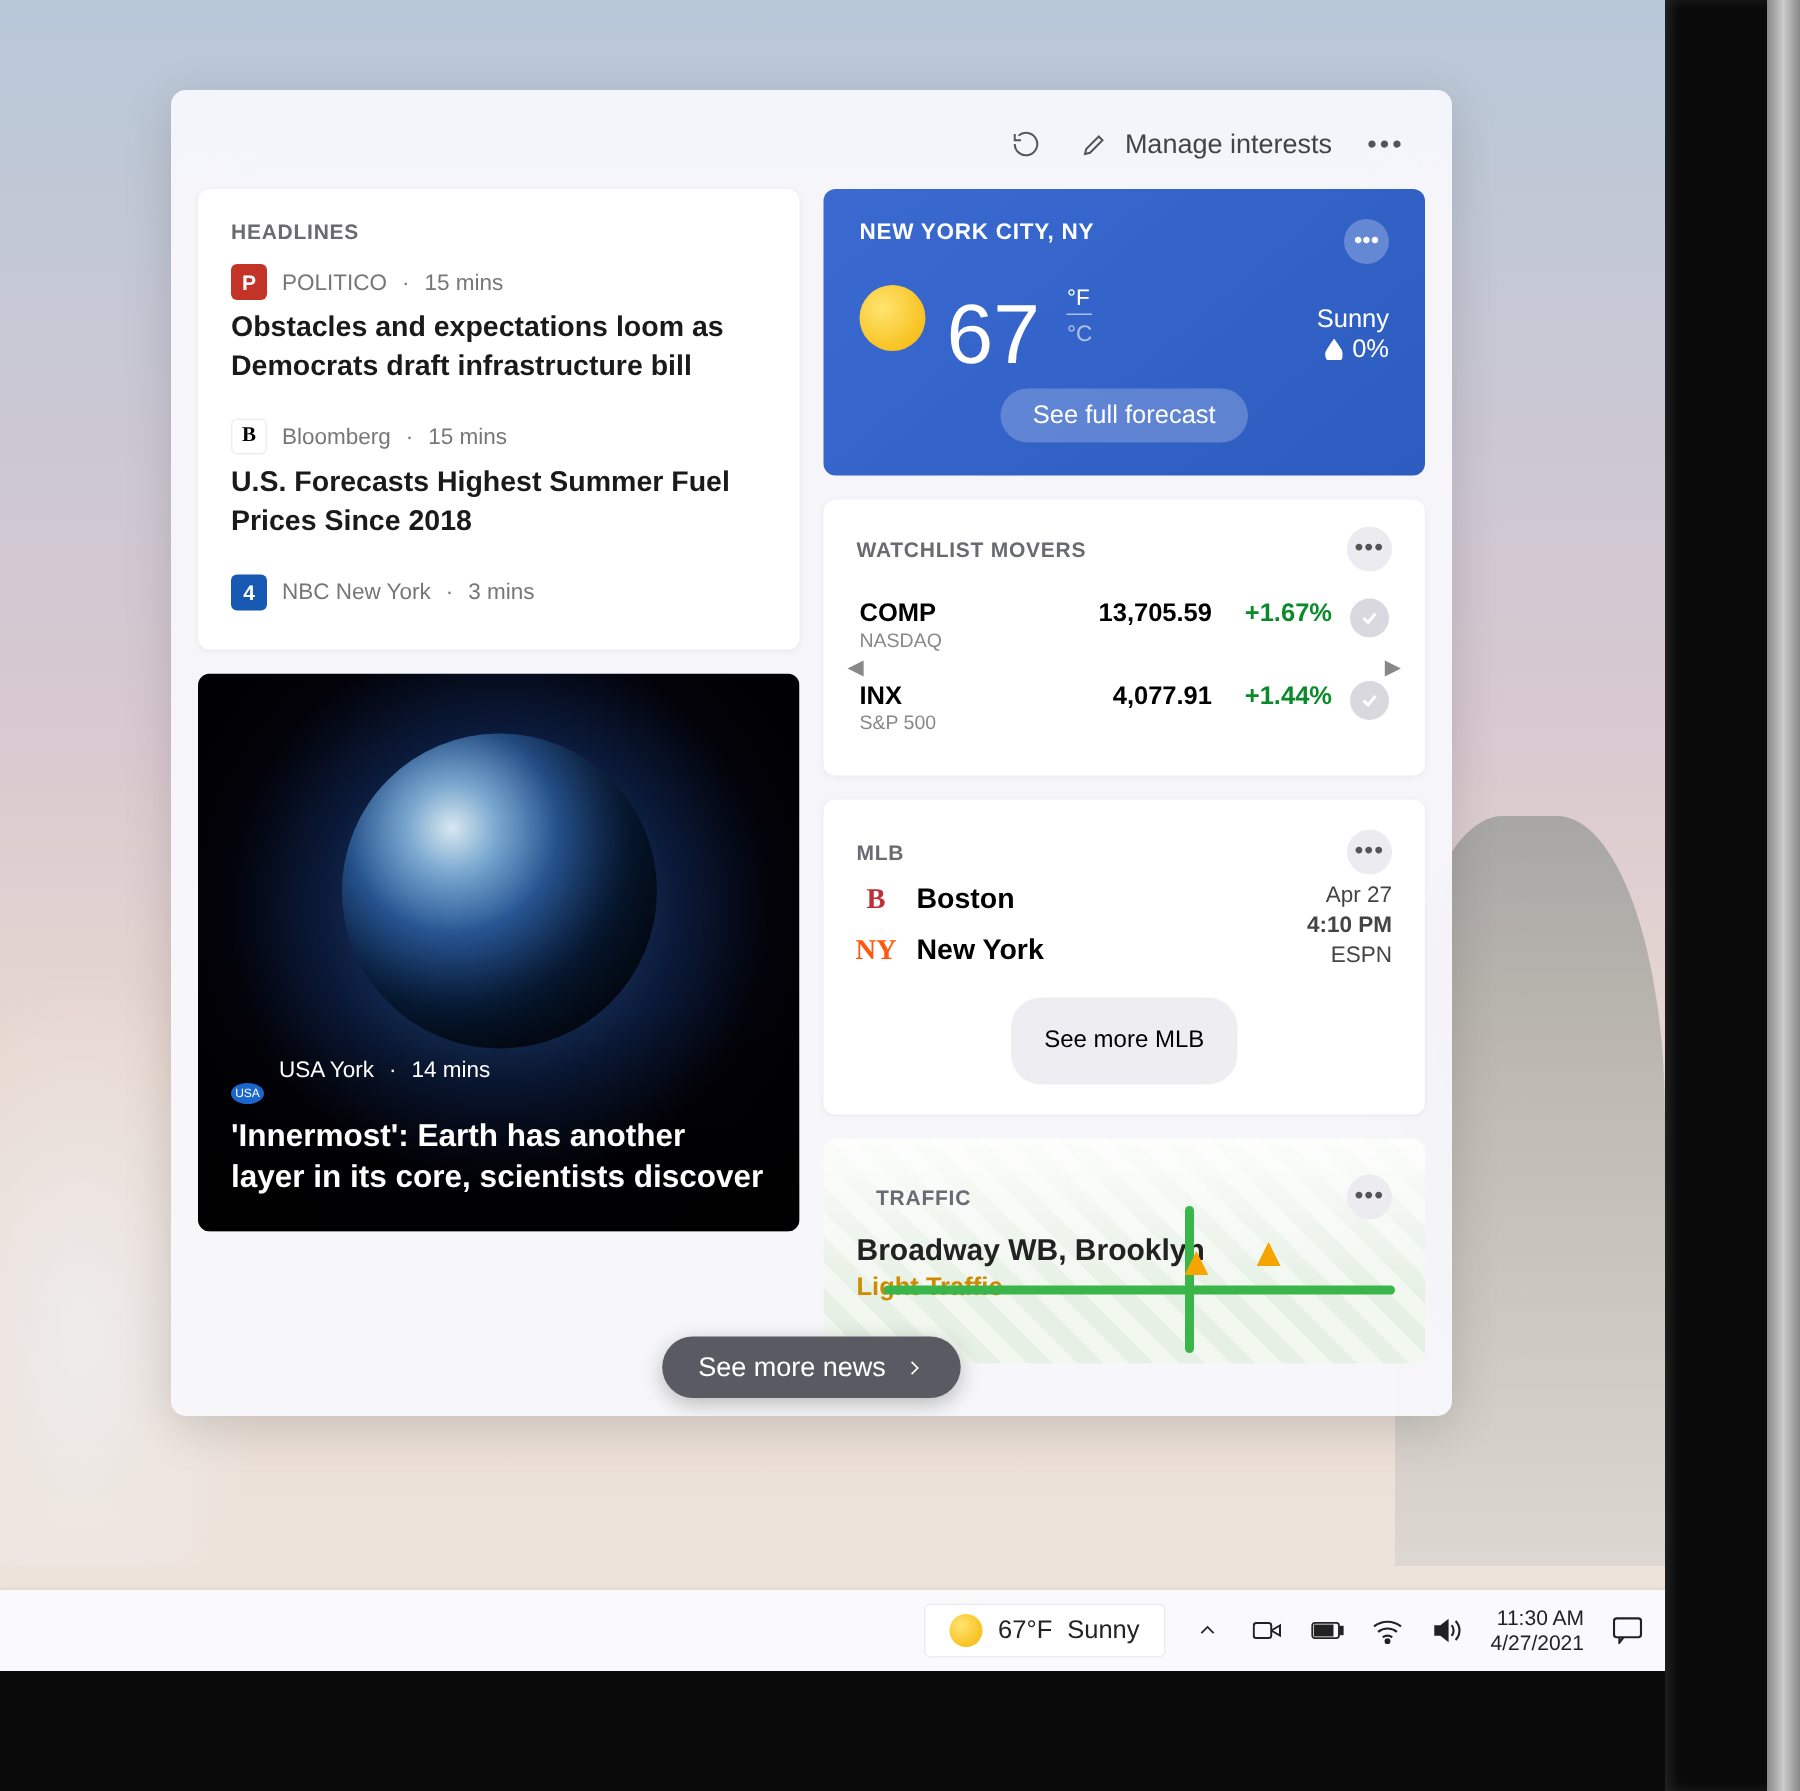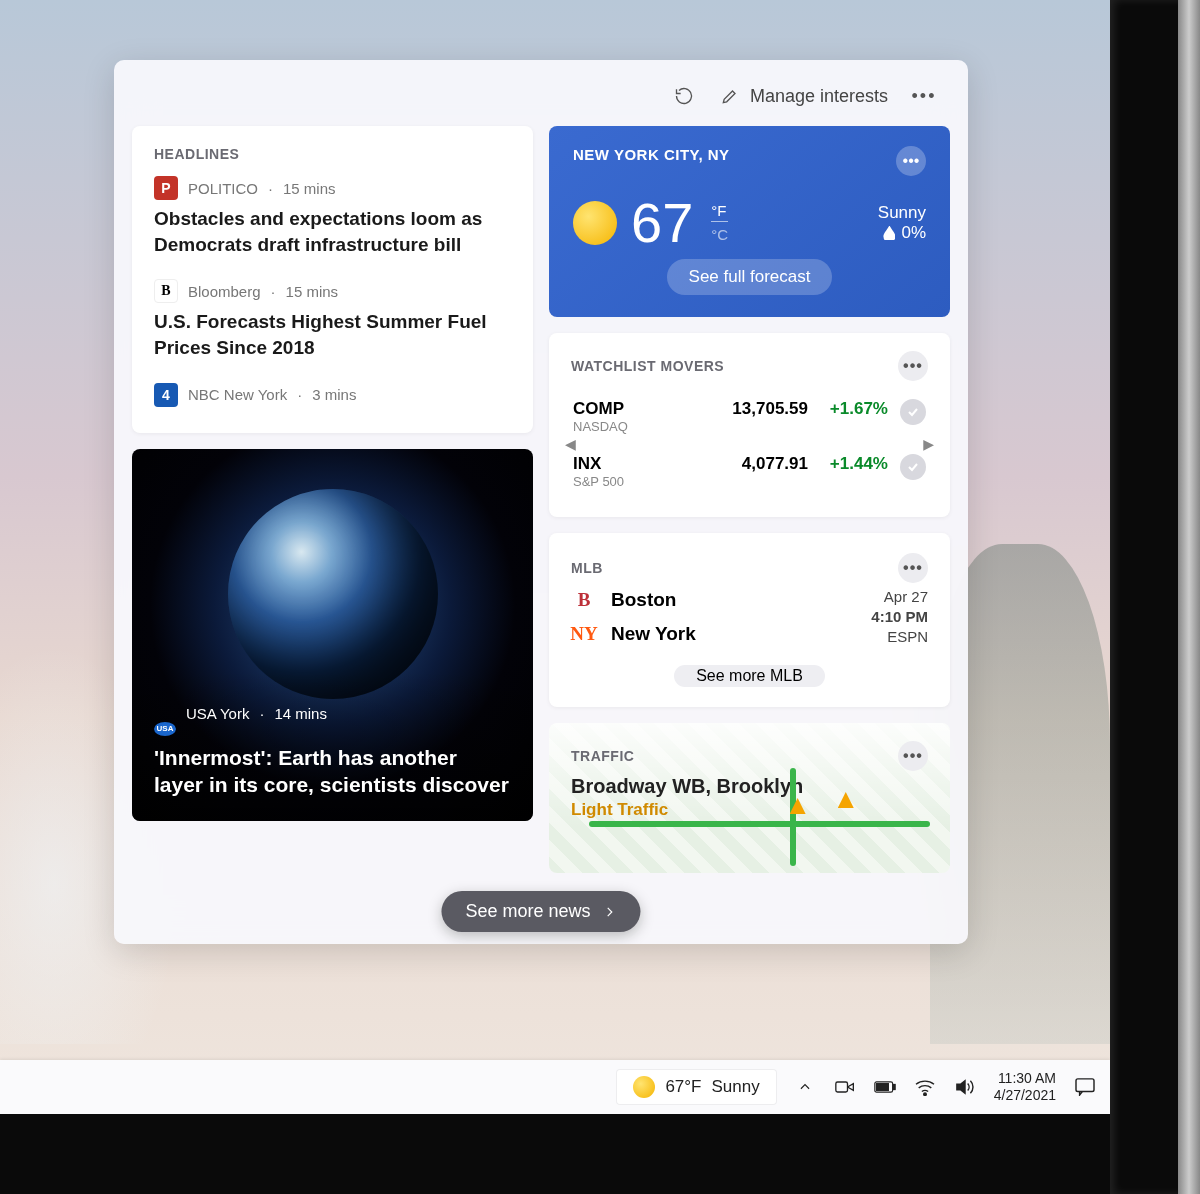--- a/index.html
+++ b/index.html
@@ -46,30 +46,30 @@
 
   
   .hero { position:relative; border-radius:8px; overflow:hidden; height:372px; background:#000;}
   .hero-img { width:100%; height:100%; background: radial-gradient(circle at 50% 42%, #2a4a7a 0%, #1a3560 22%, #0b1a3a 40%, #020208 62%, #000 100%);}
   .earth { position:absolute; top:40px; left:50%; transform:translateX(-50%); width:210px; height:210px; border-radius:50%;
     background: radial-gradient(circle at 35% 30%, #d8e8f0 0%, #7aa8d0 15%, #2a5a9a 35%, #0c2a55 60%, #030a1a 100%);
     box-shadow: inset -30px -30px 60px rgba(0,0,0,0.7);}
   .hero-overlay { position:absolute; left:0; right:0; bottom:0; padding:20px 22px 22px; color:#fff;
     background:linear-gradient(180deg, transparent, rgba(0,0,0,0.55));}
   .hero-src { display:flex; align-items:center; gap:10px; font-size:15px; margin-bottom:8px;}
-  .hero-src-badge { width:22px; height:14px; border-radius:50%; background:#1a66cc; display:flex;align-items:center;justify-content:center;font-size:8px;font-weight:700;margin-top:30px;}
+  .hero-src-badge { width:22px; height:14px; border-radius:50%; background:#1a66cc; display:flex;align-items:center;justify-content:center;font-size:8px;font-weight:400;margin-top:30px;}
   .hero-title { font-size:21px; font-weight:600; line-height:1.3;}
 
   
   .weather { background: linear-gradient(140deg,#3a6ad0 0%, #2d5cc0 100%); color:#fff; border-radius:8px; padding:20px 24px 22px;}
   .weather-top { display:flex; justify-content:space-between; align-items:flex-start;}
   .weather-loc { font-size:15px; font-weight:700; letter-spacing:.5px;}
   .weather-dots { width:30px; height:30px; border-radius:50%; background:rgba(255,255,255,0.25); display:flex;align-items:center;justify-content:center;cursor:pointer;}
   .weather-main { display:flex; align-items:center; justify-content:space-between; margin-top:14px;}
-  .weather-left { display:flex; align-items:center; gap:14px;}
+  .weather-left { display:flex; align-items:flex-start; gap:14px;}
   .sun { width:44px; height:44px; border-radius:50%; background:radial-gradient(circle at 35% 35%, #ffe470, #f5b400);}
   .temp { font-size:56px; font-weight:300;}
   .units { display:flex; flex-direction:column; gap:2px; font-size:15px; margin-left:4px;}
   .unit-f { border-bottom:1px solid rgba(255,255,255,0.6); padding-bottom:2px;}
   .unit-c { opacity:.6; padding-top:2px;}
   .weather-right { text-align:right; font-size:17px;}
   .precip { display:flex; align-items:center; justify-content:flex-end; gap:6px;}
   .drop-ic { width:12px; height:14px; background:#fff; clip-path: path('M6 0 C9 5 12 8 12 11 A6 6 0 0 1 0 11 C0 8 3 5 6 0');}
   .weather-btn { margin:4px auto 0; width:fit-content; padding:8px 22px; border-radius:20px; background:rgba(255,255,255,0.22); font-size:17px; cursor:pointer;}
 
@@ -83,21 +83,21 @@
   .tick-ck { width:26px; height:26px; border-radius:50%; background:#d8d8de; margin-left:12px; display:flex;align-items:center;justify-content:center;}
   .chev { position:absolute; top:50%; transform:translateY(-50%); color:#888; font-size:14px; cursor:pointer;}
   .chev-l { left:6px;} .chev-r { right:6px;}
   .watch-body { position:relative; padding:0 14px;}
 
   
   .mlb-row { display:flex; align-items:center; gap:14px; padding:4px 0; font-size:19px; font-weight:600;}
   .team-badge { width:26px; height:26px; display:flex;align-items:center;justify-content:center; font-family:serif; font-weight:900;}
   .mlb-info { text-align:right; font-size:15px; color:#444; line-height:1.35;}
   .mlb-body { display:flex; justify-content:space-between; align-items:center;}
-  .mlb-btn { margin:14px auto 0; width:fit-content; padding:2px 22px; border-radius:20px; background:#eeeef2; font-size:16px; cursor:pointer;}
+  .mlb-btn { margin:14px auto 0; width:fit-content; padding:20px 22px; border-radius:20px; background:#eeeef2; font-size:16px; cursor:pointer;}
 
   
   .traffic { position:relative; padding:18px 22px 0; height:150px; border-radius:8px; overflow:hidden;
     background:
       linear-gradient(rgba(255,255,255,0.88),rgba(255,255,255,0.0) 70%),
       repeating-linear-gradient(45deg, #e6f0e4 0 12px, #f2f7f0 12px 24px);
   }
   .traffic .card-header { color:#6a6a72;}
   .traffic-title { font-size:20px; font-weight:600; color:#222; margin-top:4px;}
   .traffic-status { font-size:17px; font-weight:600; color:#d08a00; margin-top:2px;}
@@ -284,21 +284,21 @@
         </div>
         <div class="mlb-btn">See more MLB</div>
       </div>
 
       <div class="traffic">
         <div class="road" style="left:10%; right:5%; top:65%; height:6px;"></div>
         <div class="road" style="left:60%; top:30%; bottom:5%; width:6px;"></div>
         <div class="pin" style="left:60%; top:50%;"></div>
         <div class="pin" style="left:72%; top:46%;"></div>
         <div class="card-head-row">
-          <div class="card-header" style="margin:0">TRAFFIC</div>
+          <div class="card-header" style="margin:13px">TRAFFIC</div>
           <div class="dots-btn">•••</div>
         </div>
         <div class="traffic-title">Broadway WB, Brooklyn</div>
         <div class="traffic-status">Light Traffic</div>
       </div>
 
     </div>
   </div>
 
   <div class="more-pill">

